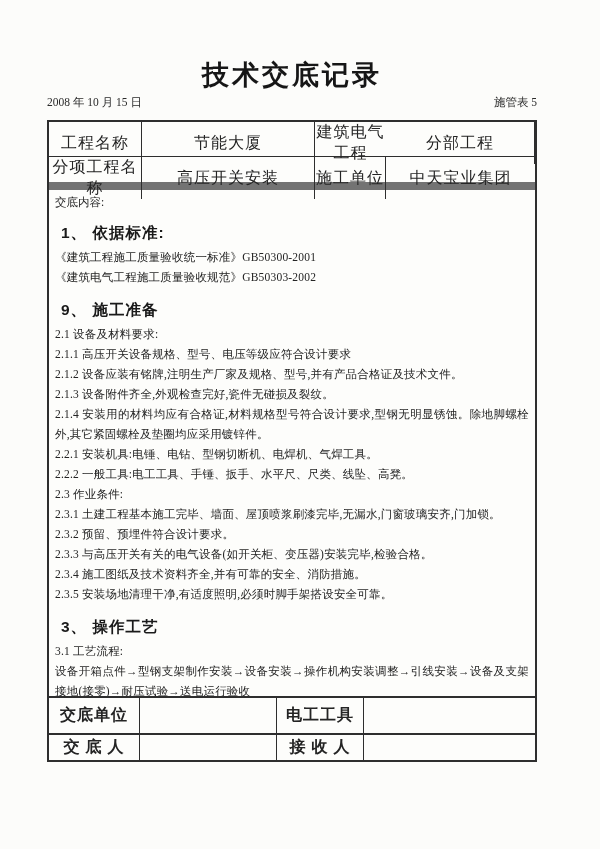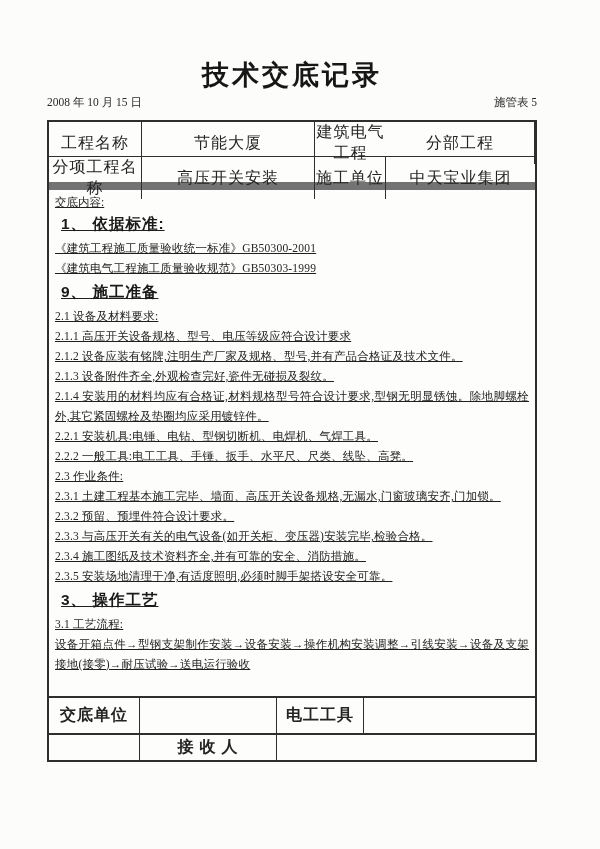--- a/index.html
+++ b/index.html
@@ -32,27 +32,26 @@
   .row-sig.r2 { height: 25px; }
   .cell {
     height: 100%; display: flex; align-items: center; justify-content: center;
     font-size: 16px; text-align: center; border-right: 1px solid #2e2e2e;
     letter-spacing: 1px; color: #242424;
   }
   .cell.last { border-right: none; }
   .content-cell {
     height: 508px; border-bottom: 2px solid #2e2e2e; overflow: hidden;
     padding: 4px 6px 0 6px;
-    text-decoration: underline;
   }
   .content-label { font-size: 11.5px; line-height: 16px; color: #242424; }
   .blk.heading {
     font-family: "Liberation Sans", "DejaVu Sans", sans-serif;
     font-size: 15.5px; font-weight: bold; line-height: 20px;
-    margin: 4px 0 4px 6px; letter-spacing: 1px; color: #1a1a1a;
+    margin: 13px 0 4px 6px; letter-spacing: 1px; color: #1a1a1a;
   }
   .blk.para {
     font-size: 11.5px; line-height: 20px; color: #242424;
     text-align: justify; letter-spacing: 0.2px;
   }
 </style>
 </head>
 <body>
 
 <div class="page">
@@ -78,48 +77,49 @@
         <div class="cell">分项工程名称</div>
         <div class="cell">高压开关安装</div>
         <div class="cell">施工单位</div>
         <div class="cell last">中天宝业集团</div>
       </div>
 
       <div class="content-cell">
         <div class="content-label">交底内容:</div>
         <div class="blk heading">1、 依据标准:</div>
         <div class="blk para">《建筑工程施工质量验收统一标准》GB50300-2001</div>
-        <div class="blk para">《建筑电气工程施工质量验收规范》GB50303-1999</div>
+        <div class="blk para">《建筑电气工程施工质量验收规范》GB50303-2002</div>
         <div class="blk heading">9、 施工准备</div>
         <div class="blk para">2.1 设备及材料要求:</div>
         <div class="blk para">2.1.1 高压开关设备规格、型号、电压等级应符合设计要求</div>
         <div class="blk para">2.1.2 设备应装有铭牌,注明生产厂家及规格、型号,并有产品合格证及技术文件。</div>
         <div class="blk para">2.1.3 设备附件齐全,外观检查完好,瓷件无碰损及裂纹。</div>
         <div class="blk para">2.1.4 安装用的材料均应有合格证,材料规格型号符合设计要求,型钢无明显锈蚀。除地脚螺栓外,其它紧固螺栓及垫圈均应采用镀锌件。</div>
         <div class="blk para">2.2.1 安装机具:电锤、电钻、型钢切断机、电焊机、气焊工具。</div>
         <div class="blk para">2.2.2 一般工具:电工工具、手锤、扳手、水平尺、尺类、线坠、高凳。</div>
         <div class="blk para">2.3 作业条件:</div>
-        <div class="blk para">2.3.1 土建工程基本施工完毕、墙面、高压开关设备规格,无漏水,门窗玻璃安齐,门加锁。</div>
+        <div class="blk para">2.3.1 土建工程基本施工完毕、墙面、屋顶喷浆刷漆完毕,无漏水,门窗玻璃安齐,门加锁。</div>
         <div class="blk para">2.3.2 预留、预埋件符合设计要求。</div>
         <div class="blk para">2.3.3 与高压开关有关的电气设备(如开关柜、变压器)安装完毕,检验合格。</div>
         <div class="blk para">2.3.4 施工图纸及技术资料齐全,并有可靠的安全、消防措施。</div>
         <div class="blk para">2.3.5 安装场地清理干净,有适度照明,必须时脚手架搭设安全可靠。</div>
         <div class="blk heading">3、 操作工艺</div>
         <div class="blk para">3.1 工艺流程:</div>
         <div class="blk para">设备开箱点件→型钢支架制作安装→设备安装→操作机构安装调整→引线安装→设备及支架接地(接零)→耐压试验→送电运行验收</div>
       </div>
 
       <div class="grid-row row-sig r1">
         <div class="cell">交底单位</div>
         <div class="cell"></div>
         <div class="cell">电工工具</div>
         <div class="cell last"></div>
       </div>
 
       <div class="grid-row row-sig r2">
+        <div class="cell">交 底 人</div>
         <div class="cell"></div>
         <div class="cell">接 收 人</div>
         <div class="cell last"></div>
       </div>
 
     </div>
   </div>
 </div>
 
 </body></html>

